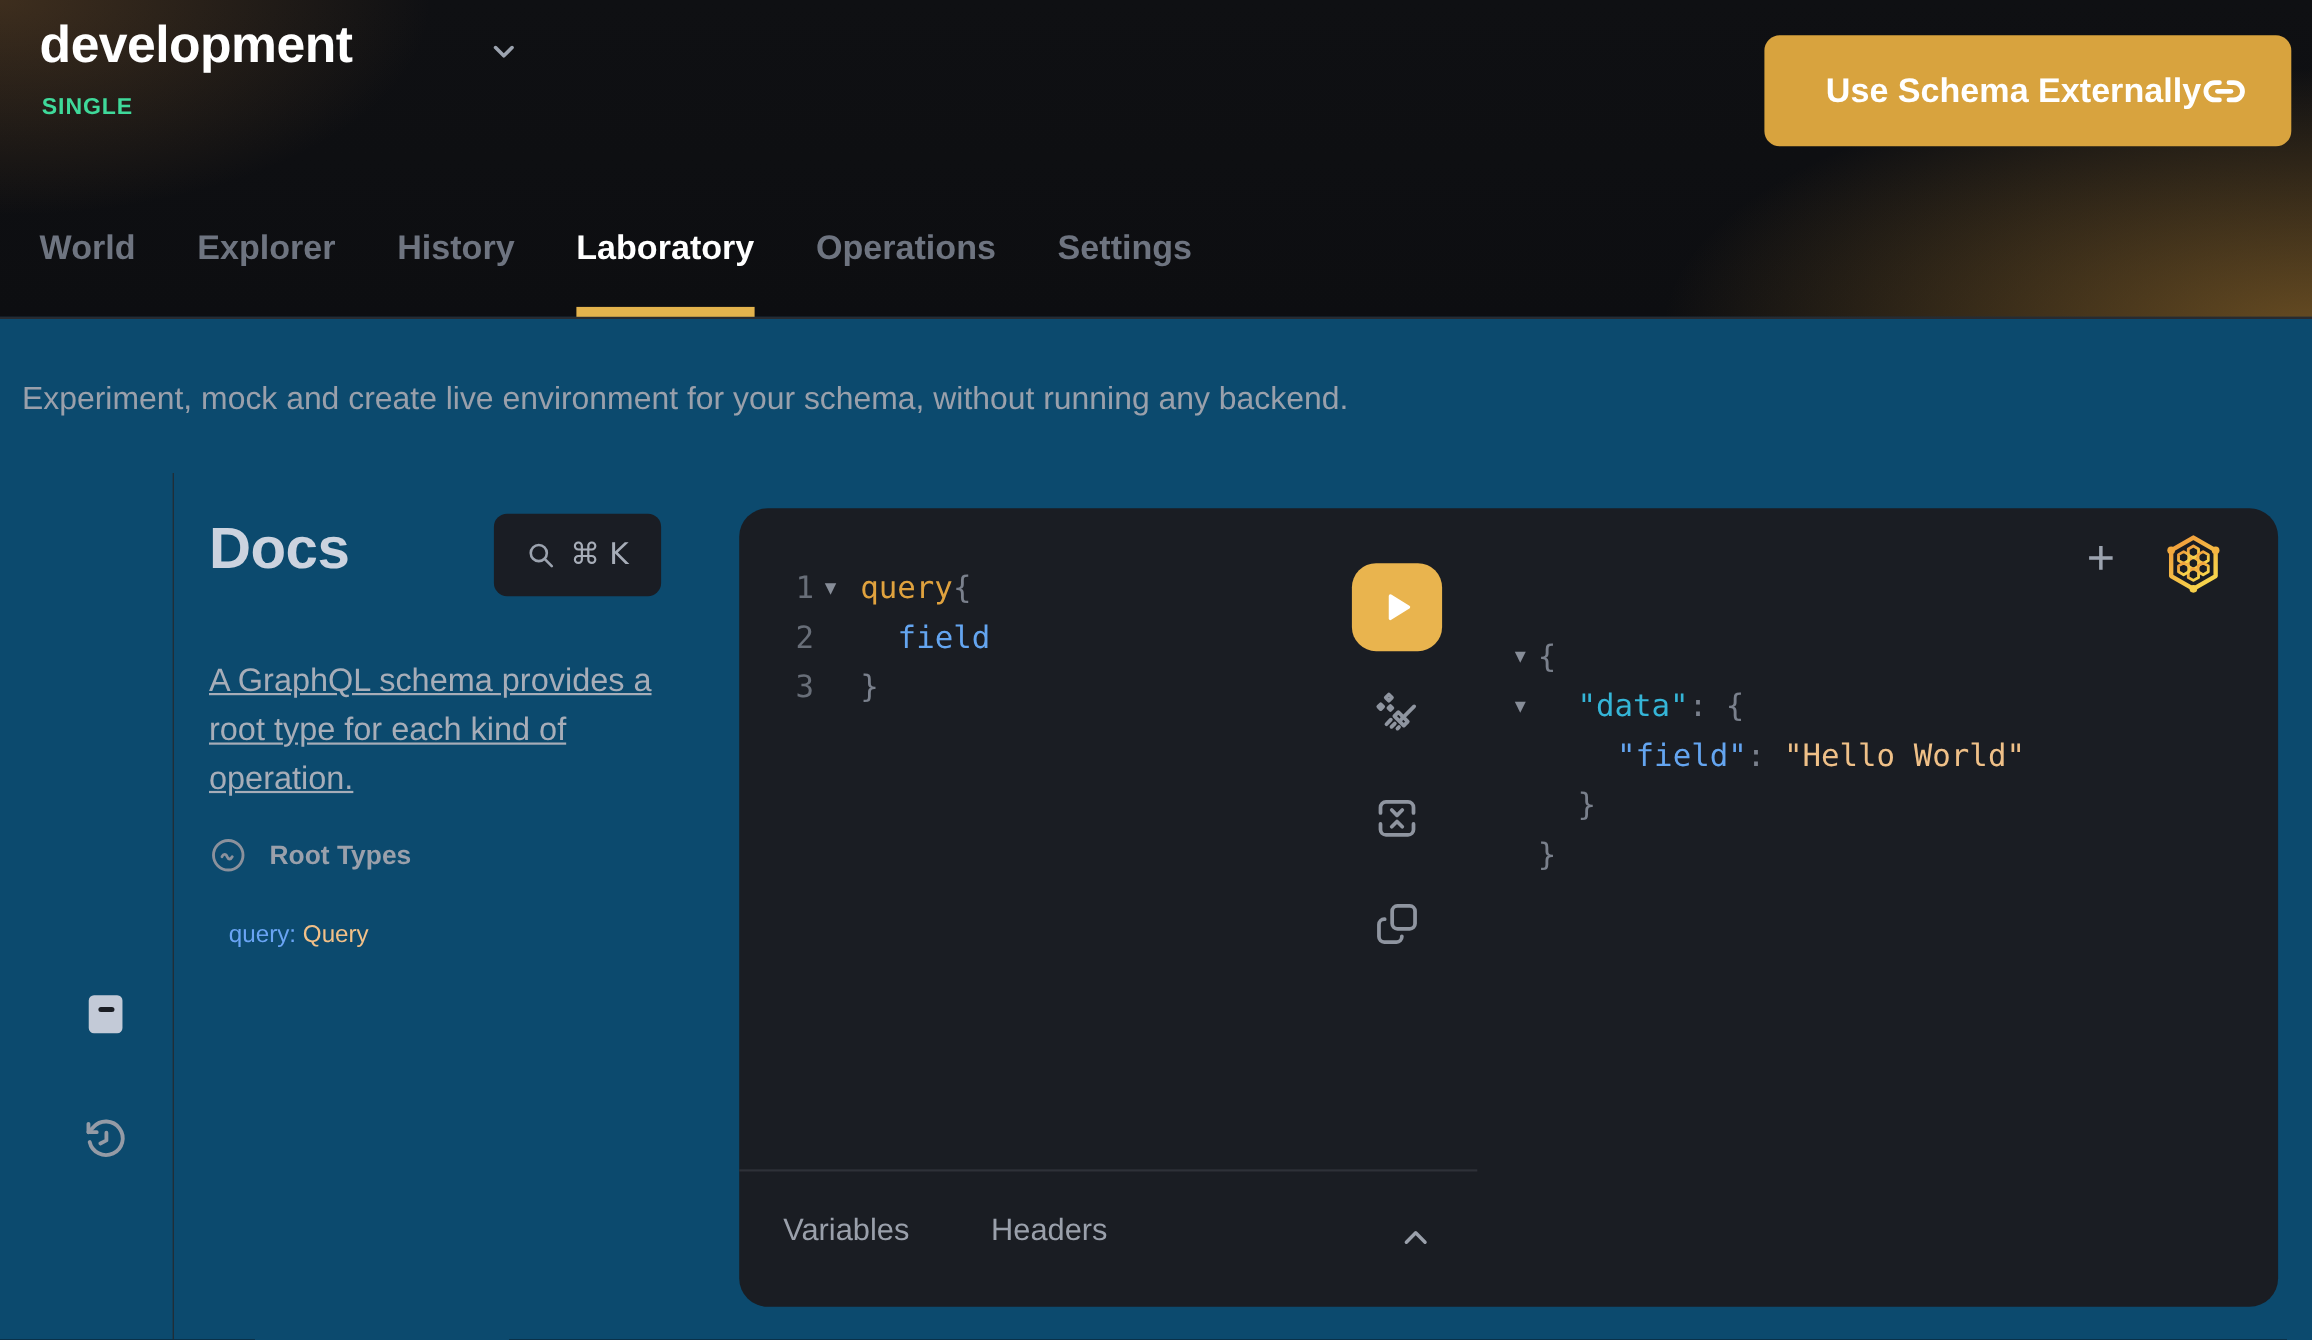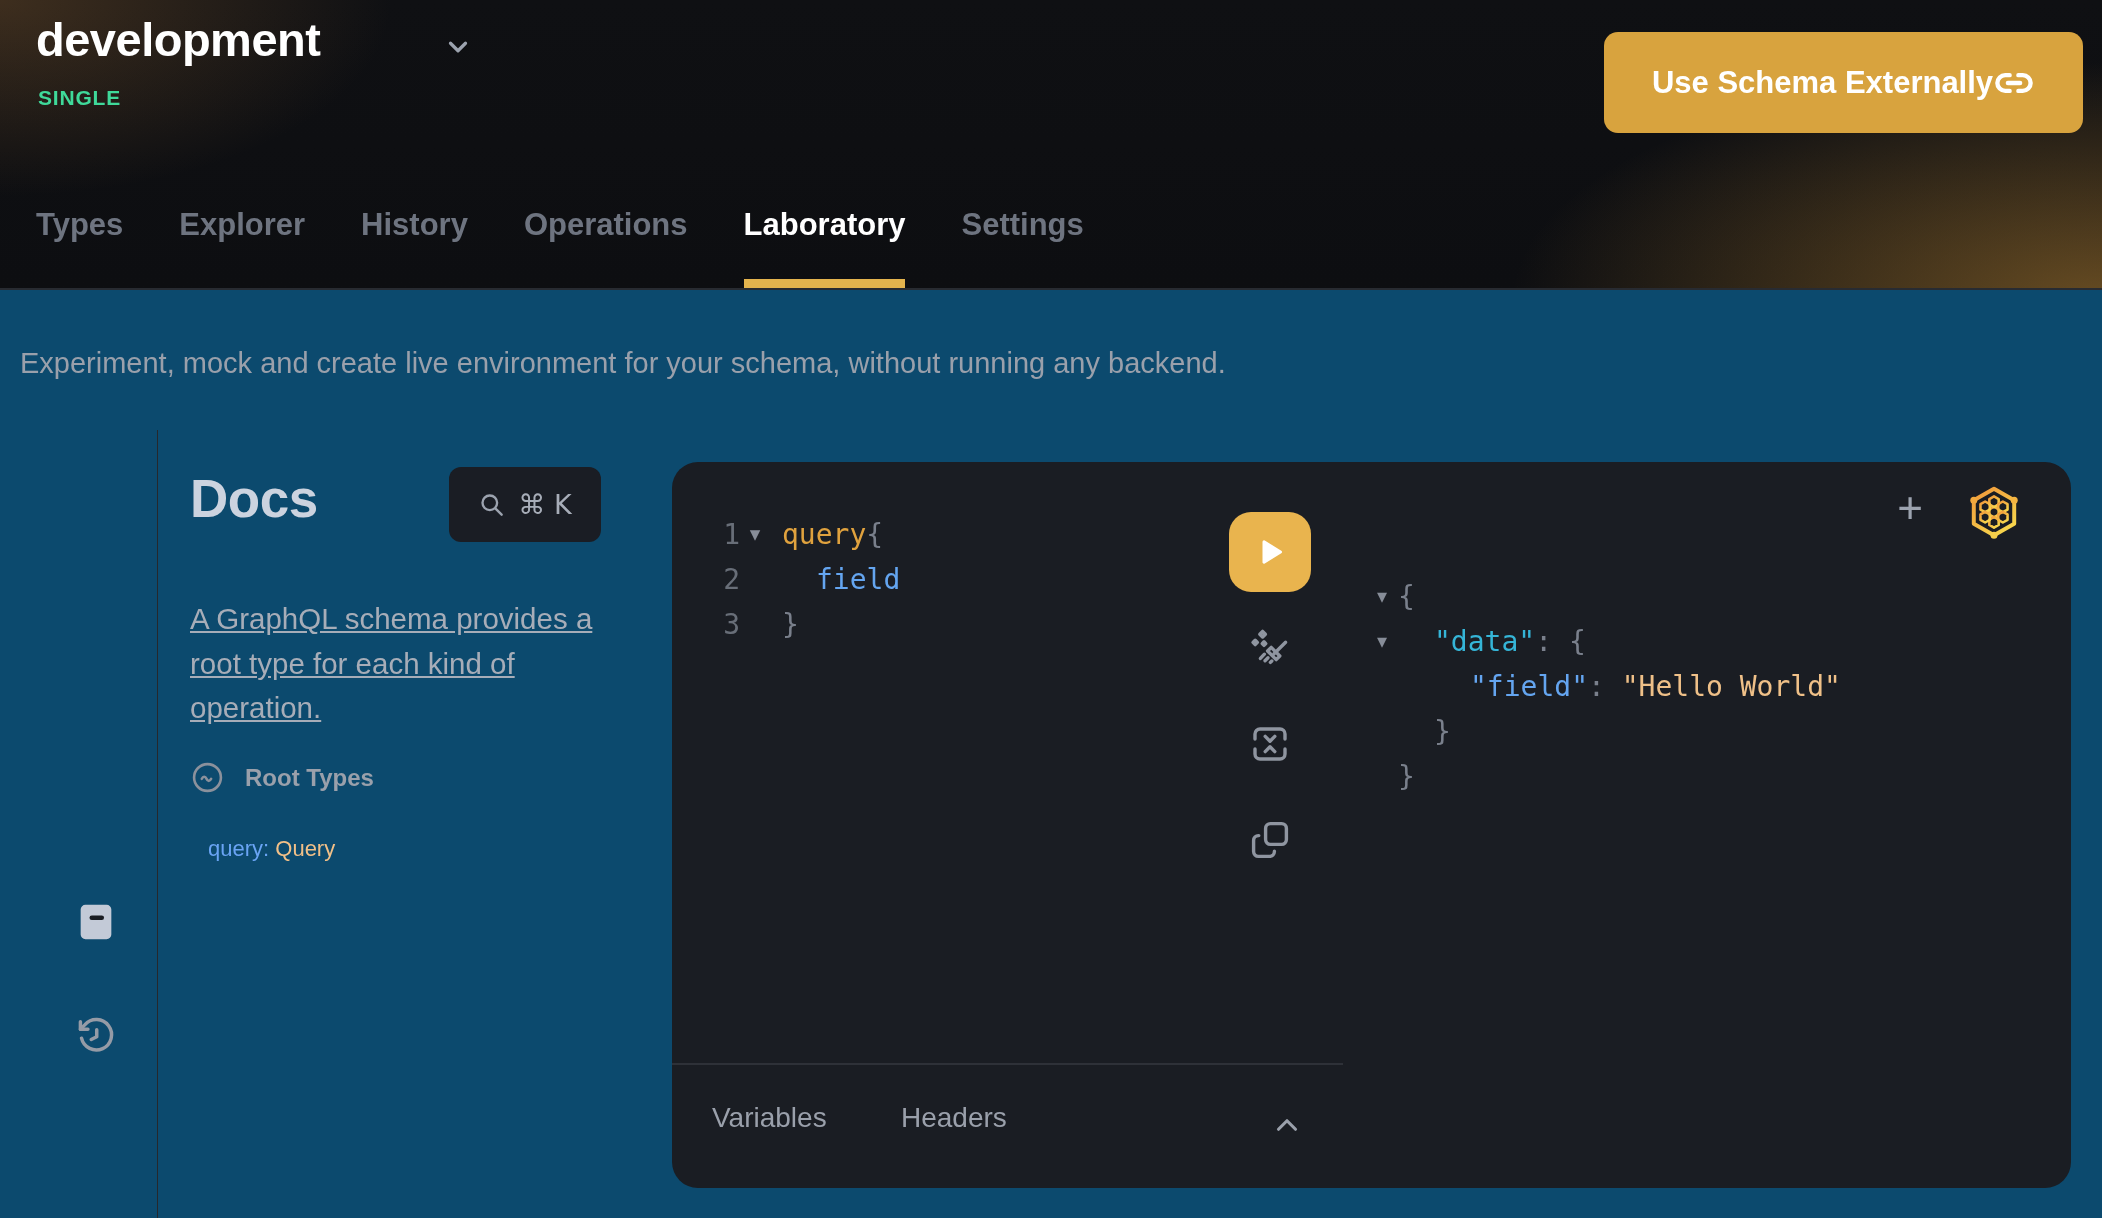--- a/index.html
+++ b/index.html
@@ -16,21 +16,21 @@
       radial-gradient(560px 280px at 0px 0px, rgba(138,95,48,.38), transparent 70%),
       radial-gradient(820px 330px at 100% 104%, rgba(176,126,48,.55), transparent 72%),
       linear-gradient(#0f1013,#0d0e11);
     border-bottom:2px solid #282b31;
   }
   .project-title{position:absolute;left:36px;top:12px;font-size:47px;font-weight:800;color:#ffffff;letter-spacing:-.5px;}
   .title-chevron{position:absolute;left:443px;top:32px;width:30px;height:30px;color:#9ca3af;cursor:pointer;}
   .badge-single{position:absolute;left:38px;top:86px;font-size:21px;font-weight:700;color:#3fd99a;letter-spacing:.8px;}
   .use-schema-btn{
     position:absolute;left:1604px;top:32px;width:479px;height:101px;border-radius:14px;
-    background:#d8a33e;display:flex;align-items:center;justify-content:center;
+    background:#d8a33e;display:flex;align-items:center;justify-content:flex-end;
     padding:16px 40px;cursor:pointer;
   }
   .use-schema-btn .label{font-size:31px;font-weight:700;color:#ffffff;}
   .use-schema-btn svg{width:42px;height:42px;}
   .tabs{position:absolute;left:36px;bottom:0;display:flex;gap:56px;}
   .tab{
     font-size:31px;font-weight:700;color:#6e7480;padding-bottom:36px;
     border-bottom:9px solid transparent;cursor:pointer;
   }
   .tab.active{color:#ffffff;border-bottom-color:#e3b34d;}
@@ -105,25 +105,25 @@
     <div class="use-schema-btn">
       <span class="label">Use Schema Externally</span>
       <svg viewBox="0 0 24 24" fill="none" stroke="#ffffff" stroke-width="2.5" stroke-linecap="round" stroke-linejoin="round">
           <path d="M9.5 16.5H7a4.5 4.5 0 0 1 0-9h2.5"></path>
           <path d="M14.5 7.5H17a4.5 4.5 0 0 1 0 9h-2.5"></path>
           <line x1="8.5" y1="12" x2="15.5" y2="12"></line>
         </svg>
     </div>
 
     <div class="tabs">
-      <div class="tab">Types</div>
+      <div class="tab">World</div>
       <div class="tab">Explorer</div>
       <div class="tab">History</div>
+      <div class="tab active">Laboratory</div>
       <div class="tab">Operations</div>
-      <div class="tab active">Laboratory</div>
       <div class="tab">Settings</div>
     </div>
   </div>
 
   <div class="subtitle">Experiment, mock and create live environment for your schema, without running any backend.</div>
 
   <div class="sidebar">
     <div class="side-icon" style="left:73px;top:469px;width:46px;height:46px;">
       <svg viewBox="0 0 24 24" width="46" height="46">
           <path fill="#c3cad7" d="M4 5.5A2.5 2.5 0 0 1 6.5 3h11A2.5 2.5 0 0 1 20 5.5v13a2.5 2.5 0 0 1-2.5 2.5h-11A2.5 2.5 0 0 1 4 18.5z"></path>

